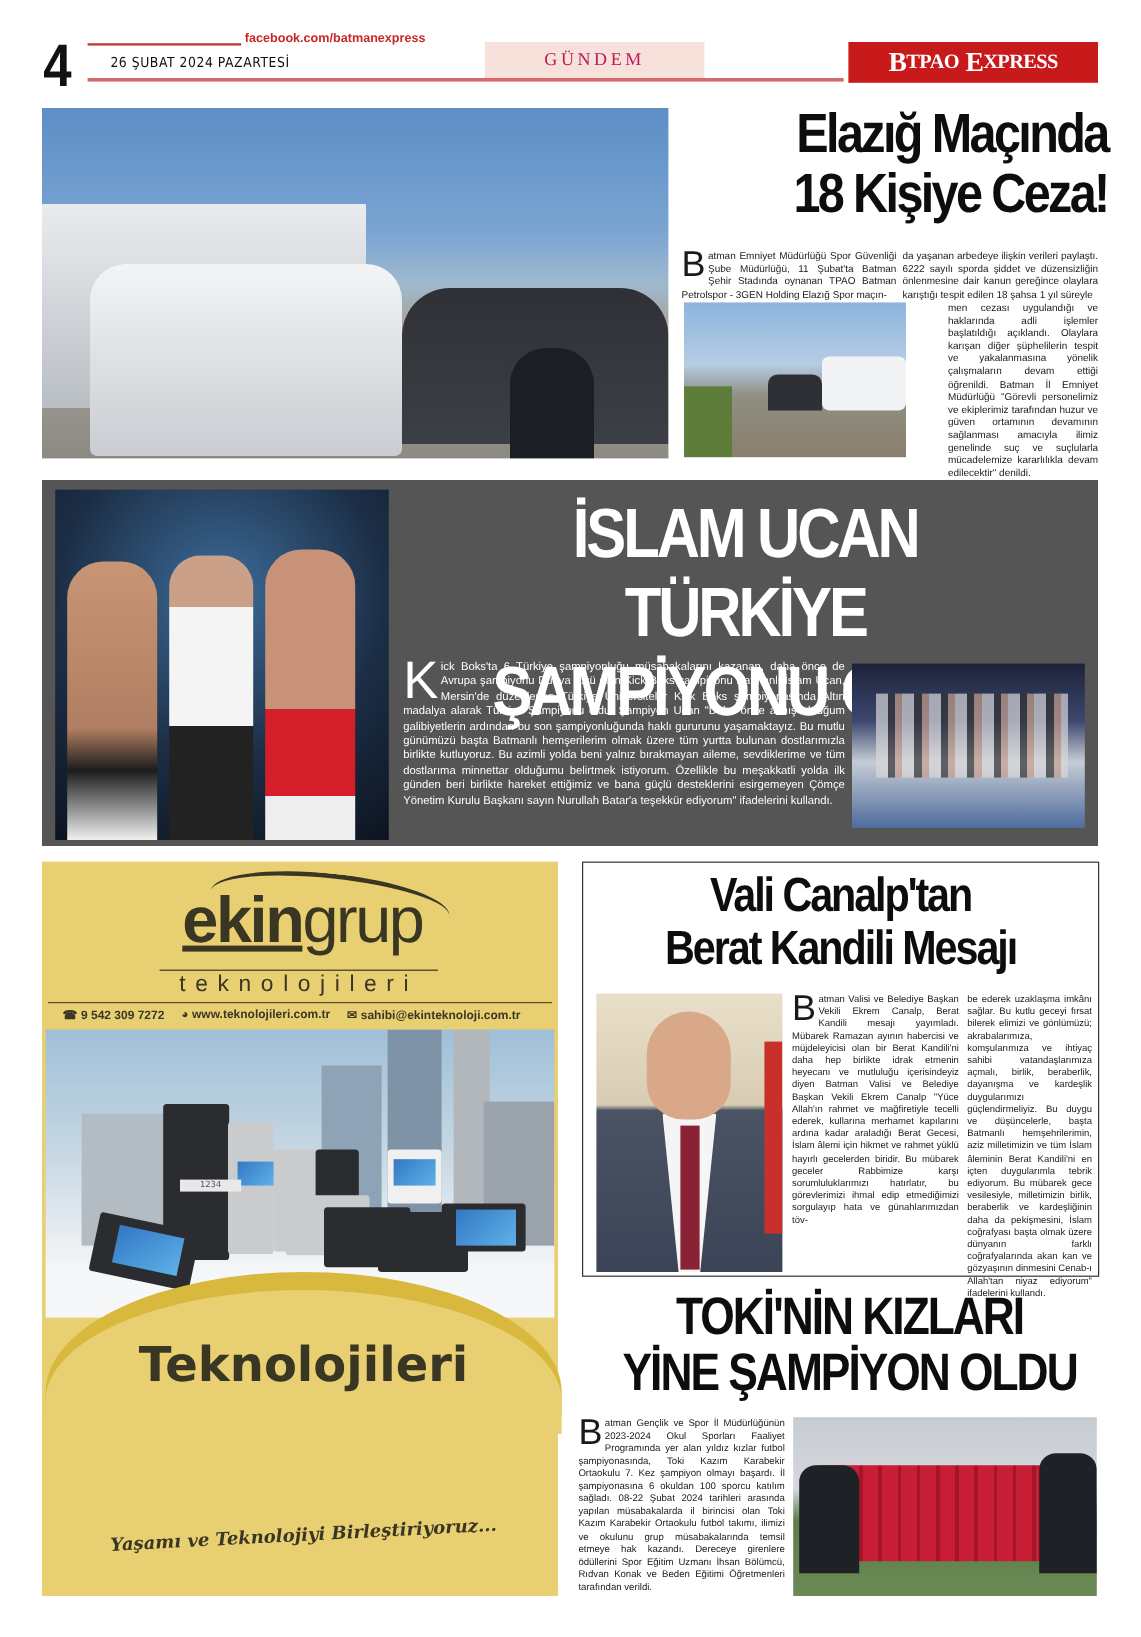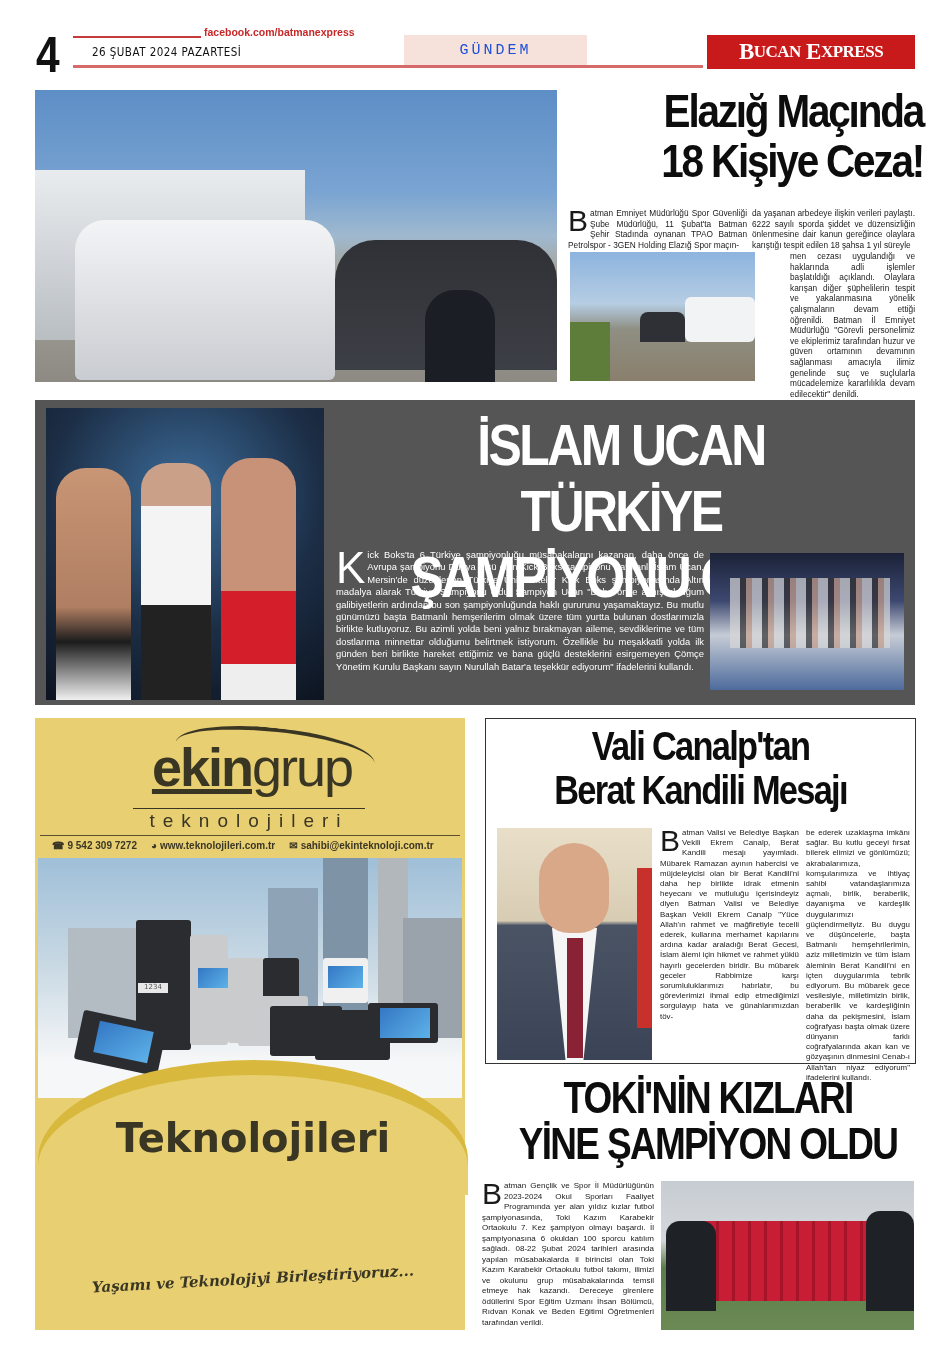--- a/index.html
+++ b/index.html
@@ -5,21 +5,21 @@
   * { box-sizing: border-box; margin: 0; padding: 0; }
   body { width: 951px; height: 1364px; background: #ffffff; font-family: "DejaVu Sans", sans-serif; position: relative; overflow: hidden; color: #1a1a1a; }
   .abs { position: absolute; }
 
   
   .page-num { left: 36px; top: 30px; font-family: "Liberation Sans", sans-serif; font-weight: 900; font-size: 50px; line-height: 50px; color: #111; transform: scaleX(0.85); transform-origin: left; letter-spacing: -2px; }
   .hdr-line-top { left: 73px; top: 36px; width: 128px; height: 2px; background: #c53b3b; }
   .fb-link { left: 204px; top: 26px; font-family: "Liberation Sans", sans-serif; font-weight: 700; font-size: 10.5px; color: #c82828; }
   .date { left: 92px; top: 45px; font-family: "DejaVu Sans", sans-serif; font-size: 11.5px; color: #111; letter-spacing: 0.5px; transform: scaleX(0.9); transform-origin: left; }
   .hdr-line-bottom { left: 73px; top: 65px; width: 630px; height: 3px; background: #d66a6a; }
-  .section-tag { left: 404px; top: 35px; width: 183px; height: 30px; background: #f6e2da; font-family: Liberation Mono, monospace; font-size: 15px; letter-spacing: 3px; color: #1d4ed8; display: flex; align-items: center; justify-content: center; }
+  .section-tag { left: 404px; top: 35px; width: 183px; height: 30px; background: #f6e2da; font-family: Liberation Serif, serif; font-size: 15px; letter-spacing: 3px; color: #be185d; display: flex; align-items: center; justify-content: center; }
   .brand { left: 707px; top: 35px; width: 208px; height: 34px; background: #c8191b; color: #fff; font-family: "Liberation Serif", serif; font-weight: 700; font-size: 23px; display: flex; align-items: center; justify-content: center; letter-spacing: -0.5px; }
   .brand .sc { font-size: 17px; }
 
   
   .photo { overflow: hidden; }
   .photo-police { left: 35px; top: 90px; width: 522px; height: 292px; background: linear-gradient(180deg,#5d8ec6 0%,#7aa4d2 35%,#9fb9cf 50%,#a6a49a 62%,#8d8a84 100%); }
   .photo-police .truck { left: 0; top: 80px; width: 270px; height: 170px; background: linear-gradient(180deg,#e9ecef,#b9bec3); }
   .photo-police .car { left: 40px; top: 130px; width: 260px; height: 160px; background: linear-gradient(180deg,#f3f4f6,#c9ccd1); border-radius: 30px 30px 6px 6px; }
   .photo-police .crowd { left: 300px; top: 150px; width: 222px; height: 130px; background: linear-gradient(180deg,#2f3136,#3c3f45); border-radius: 40px 40px 0 0; }
   .photo-police .officer { left: 390px; top: 200px; width: 70px; height: 92px; background: #1b1e24; border-radius: 30px 30px 0 0; }
@@ -98,21 +98,21 @@
 </head>
 <body>
 
 <div class="abs page-num">4</div>
 <div class="abs hdr-line-top"></div>
 <div class="abs fb-link">facebook.com/batmanexpress</div>
 <div class="abs date">26 ŞUBAT 2024 PAZARTESİ</div>
 <div class="abs hdr-line-bottom"></div>
 <div class="abs section-tag">GÜNDEM</div>
 <div class="abs brand">
-  <span>B</span><span class="sc">UCAN</span>&nbsp;<span>E</span><span class="sc">XPRESS</span>
+  <span>B</span><span class="sc">TPAO</span>&nbsp;<span>E</span><span class="sc">XPRESS</span>
 </div>
 
 <div class="abs photo photo-police">
   <div class="abs truck"></div>
   <div class="abs car"></div>
   <div class="abs crowd"></div>
   <div class="abs officer"></div>
 </div>
 
 <div class="abs h-elazig">
@@ -172,21 +172,21 @@
   <div class="dev s" style="left:200px;top:138px;width:70px;height:50px"></div>
   <div class="dev" style="left:232px;top:148px;width:72px;height:50px"></div>
   <div class="dev" style="left:277px;top:152px;width:75px;height:50px"></div>
   <div class="dev" style="left:330px;top:145px;width:70px;height:40px"></div>
   <div class="dev s" style="left:285px;top:100px;width:45px;height:45px;background:#f0f0f0"></div>
   <div class="dev" style="left:40px;top:160px;width:85px;height:50px;transform:rotate(12deg)"></div>
   <div class="screen" style="left:58px;top:168px;width:55px;height:32px;transform:rotate(12deg)"></div>
   <div class="screen" style="left:160px;top:110px;width:30px;height:20px"></div>
   <div class="screen" style="left:290px;top:108px;width:35px;height:22px"></div>
   <div class="screen" style="left:342px;top:150px;width:50px;height:30px"></div>
-  <div style="position:absolute;left:100px;top:125px;width:30px;height:10px;background:#e8e8e8;font-size:7px;text-align:center;color:#555">1234</div>
+  <div style="position:absolute;left:112px;top:125px;width:51px;height:10px;background:#e8e8e8;font-size:7px;text-align:center;color:#555">1234</div>
 </div>
 <div class="abs ad-wave"></div>
 <div class="abs ad-wave2"></div>
 <div class="abs ad-headline">
   <div>Teknolojileri</div>
 </div>
 <div class="abs ad-slogan">Yaşamı ve Teknolojiyi Birleştiriyoruz...</div>
 
 <div class="abs vali-box"></div>
 <div class="abs h-vali">

